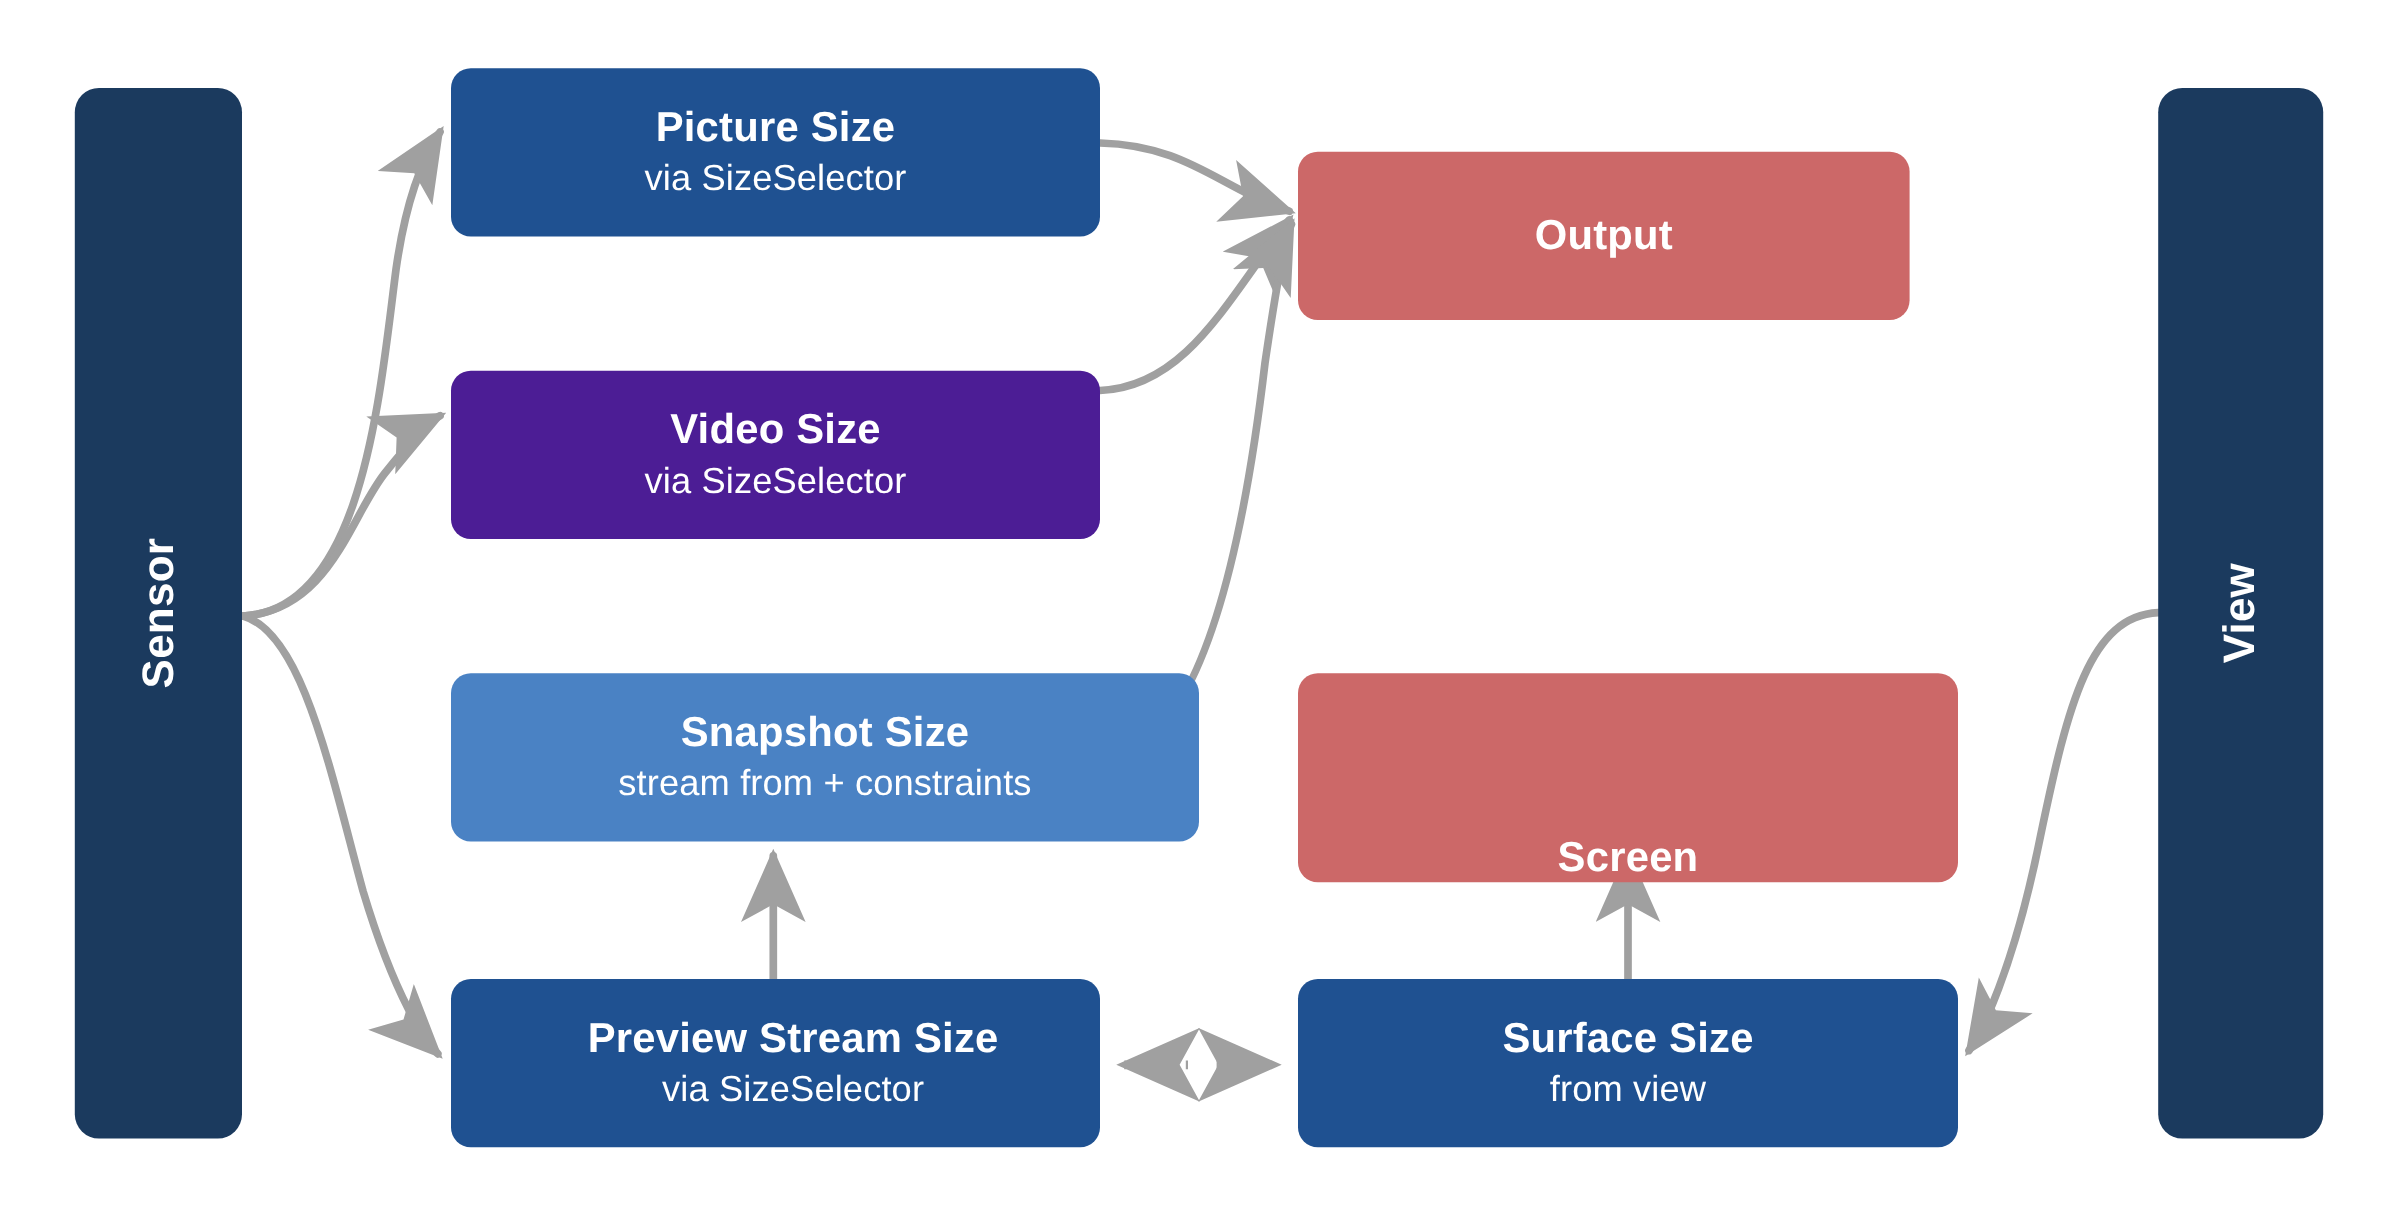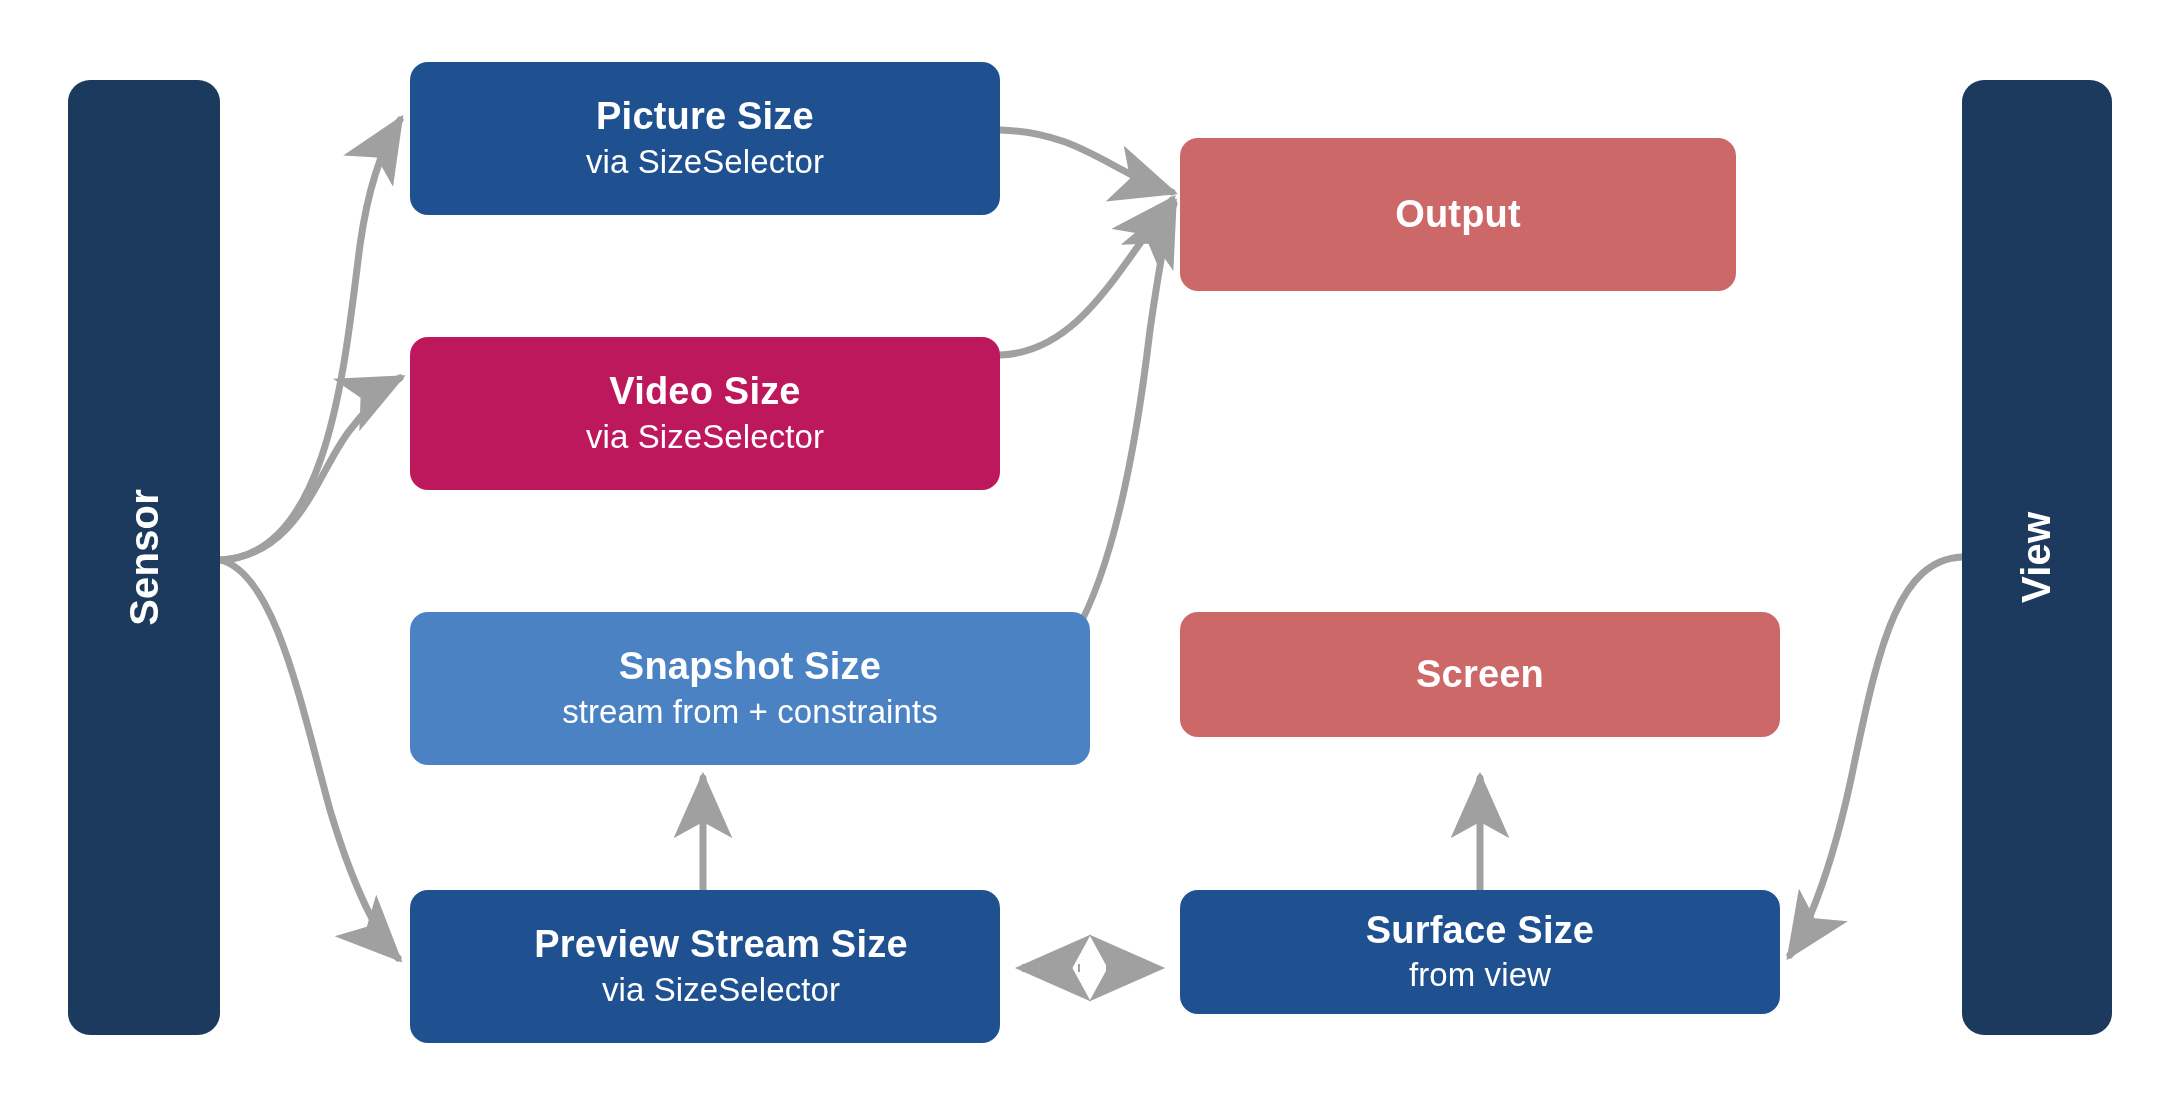--- a/index.html
+++ b/index.html
@@ -66,22 +66,22 @@
   
   #node-sensor      { left: 68px;   top: 80px;  width: 152px; height: 955px; }
   #node-view        { left: 1962px; top: 80px;  width: 150px; height: 955px; }
 
   #node-picture     { left: 410px;  top: 62px;  width: 590px; height: 153px; align-items: center; }
   #node-video       { left: 410px;  top: 337px; width: 590px; height: 153px; }
   #node-snapshot    { left: 410px;  top: 612px; width: 680px; height: 153px; }
   #node-preview     { left: 410px;  top: 890px; width: 590px; height: 153px; padding-left: 32px; }
 
   #node-output      { left: 1180px; top: 138px; width: 556px; height: 153px; }
-  #node-screen      { left: 1180px; top: 612px; width: 600px; height: 125px; }
-  #node-surface     { left: 1180px; top: 890px; width: 600px; height: 124px; }
+  #node-screen      { left: 1180px; top: 612px; width: 600px; height: 190px; justify-content: flex-end; }
+  #node-surface     { left: 1180px; top: 890px; width: 600px; height: 153px; }
 </style>
 </head>
 <body>
 
 <div id="diagram">
 
   <svg id="edges" viewBox="0 0 2182 1104" width="2182" height="1104" xmlns="http://www.w3.org/2000/svg">
     <defs>
       <marker id="ah" markerWidth="11" markerHeight="11" refX="8.6" refY="4.2" orient="auto" markerUnits="strokeWidth">
         <path d="M0,0 L9.5,4.2 L0,8.4 L2.3,4.2 Z" fill="#a0a0a0"></path>
@@ -117,21 +117,21 @@
 
   <div class="node lane" id="node-view" style="background:#1b3a5e">
     <span class="title">View</span>
   </div>
 
   <div class="node" id="node-picture" style="background:#1f5191">
     <span class="title">Picture Size</span>
     <span class="subtitle">via SizeSelector</span>
   </div>
 
-  <div class="node" id="node-video" style="background:#be185d">
+  <div class="node" id="node-video" style="background:#4c1d95">
     <span class="title">Video Size</span>
     <span class="subtitle">via SizeSelector</span>
   </div>
 
   <div class="node" id="node-snapshot" style="background:#4a82c4">
     <span class="title">Snapshot Size</span>
     <span class="subtitle">stream from + constraints</span>
   </div>
 
   <div class="node" id="node-preview" style="background:#1f5191">

